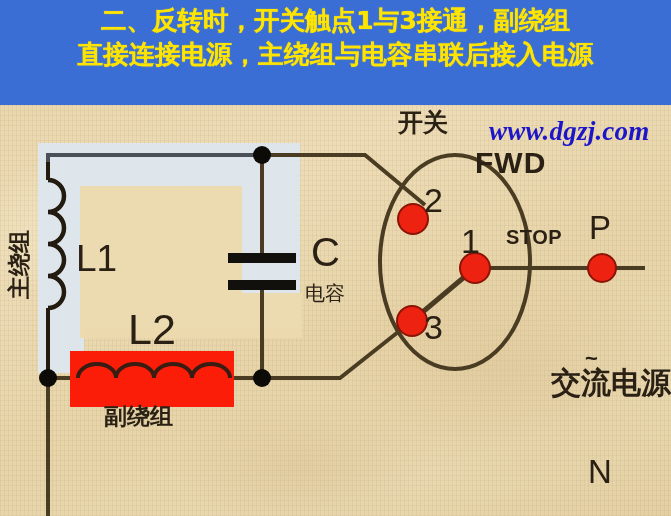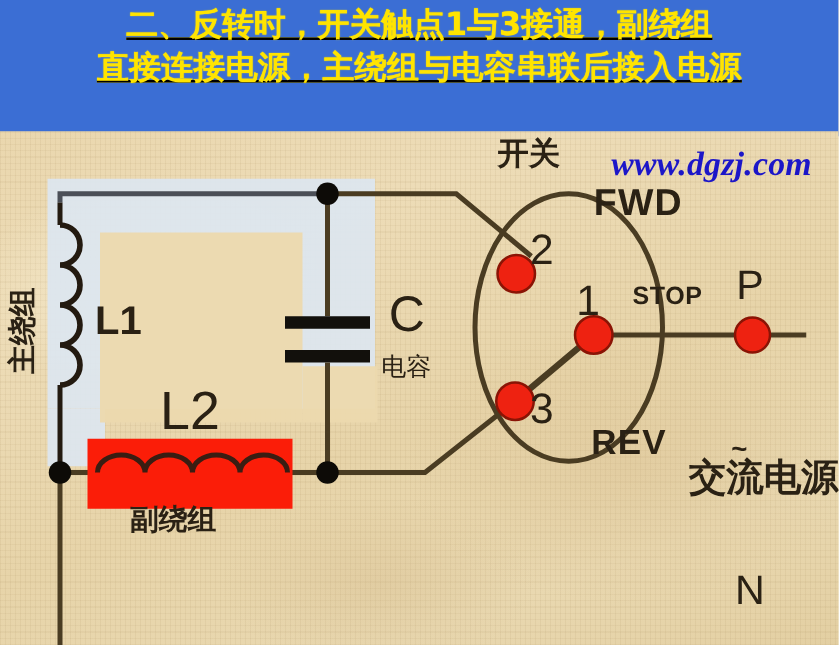--- a/index.html
+++ b/index.html
@@ -13,21 +13,20 @@
   }
 
   
   #banner{
     position:absolute;left:0;top:0;width:671px;height:109px;
     background:#3b6ed4;
     box-sizing:border-box;
     display:flex;flex-direction:column;
     justify-content:flex-start;align-items:center;
     padding-top:3px;
-    text-decoration:underline;
   }
   .banner-line{
     color:#ffe400;
     font-family:"DejaVu Sans","Liberation Sans",sans-serif;
     font-weight:bold;
     font-size:25.5px;
     line-height:34px;
     letter-spacing:0px;
     white-space:nowrap;
     text-shadow:0 0 1px #ffe400;
@@ -81,21 +80,21 @@
   }
   .lbl-lat{font-family:"Liberation Sans","DejaVu Sans",sans-serif;}
 
   #lbl-main-winding{
     left:-22px;top:253px;width:82px;
     text-align:center;
     font-size:23px;font-weight:bold;
     transform:rotate(-90deg);
     transform-origin:50% 50%;
   }
-  #lbl-l1{left:76px;top:240px;font-size:32px;font-weight:bold;}
+  #lbl-l1{left:76px;top:240px;font-size:37px;font-weight:normal;}
   #lbl-l2{left:128px;top:308px;font-size:43px;font-weight:normal;}
   #lbl-sub-winding{left:104px;top:405px;font-size:23px;font-weight:bold;}
   #lbl-c{left:311px;top:232px;font-size:40px;font-weight:normal;}
   #lbl-cap{left:305px;top:283px;font-size:20px;font-weight:normal;}
   #lbl-switch{left:398px;top:110px;font-size:25px;font-weight:bold;}
   #lbl-fwd{left:475px;top:148px;font-size:30px;font-weight:bold;letter-spacing:1px;}
   #lbl-rev{left:473px;top:340px;font-size:28px;font-weight:bold;letter-spacing:1px;}
   #lbl-stop{left:506px;top:227px;font-size:20px;font-weight:bold;letter-spacing:.5px;}
   #lbl-n1{left:424px;top:183px;font-size:34px;font-weight:normal;}
   #lbl-n2{left:461px;top:224px;font-size:34px;font-weight:normal;}
@@ -192,21 +191,20 @@
   </svg>
 
   <div class="lbl" id="lbl-main-winding">主绕组</div>
   <div class="lbl lbl-lat" id="lbl-l1">L1</div>
   <div class="lbl lbl-lat" id="lbl-l2">L2</div>
   <div class="lbl" id="lbl-sub-winding">副绕组</div>
   <div class="lbl lbl-lat" id="lbl-c">C</div>
   <div class="lbl" id="lbl-cap">电容</div>
   <div class="lbl" id="lbl-switch">开关</div>
   <div class="lbl lbl-lat" id="lbl-fwd">FWD</div>
-  <div class="lbl lbl-lat" id="lbl-rev">REV</div>
   <div class="lbl lbl-lat" id="lbl-stop">STOP</div>
   <div class="lbl lbl-lat" id="lbl-n1">2</div>
   <div class="lbl lbl-lat" id="lbl-n2">1</div>
   <div class="lbl lbl-lat" id="lbl-n3">3</div>
   <div class="lbl lbl-lat" id="lbl-p">P</div>
   <div class="lbl lbl-lat" id="lbl-tilde">~</div>
   <div class="lbl" id="lbl-ac">交流电源</div>
   <div class="lbl lbl-lat" id="lbl-nterm">N</div>
 
   <div id="watermark">www.dgzj.com</div>

